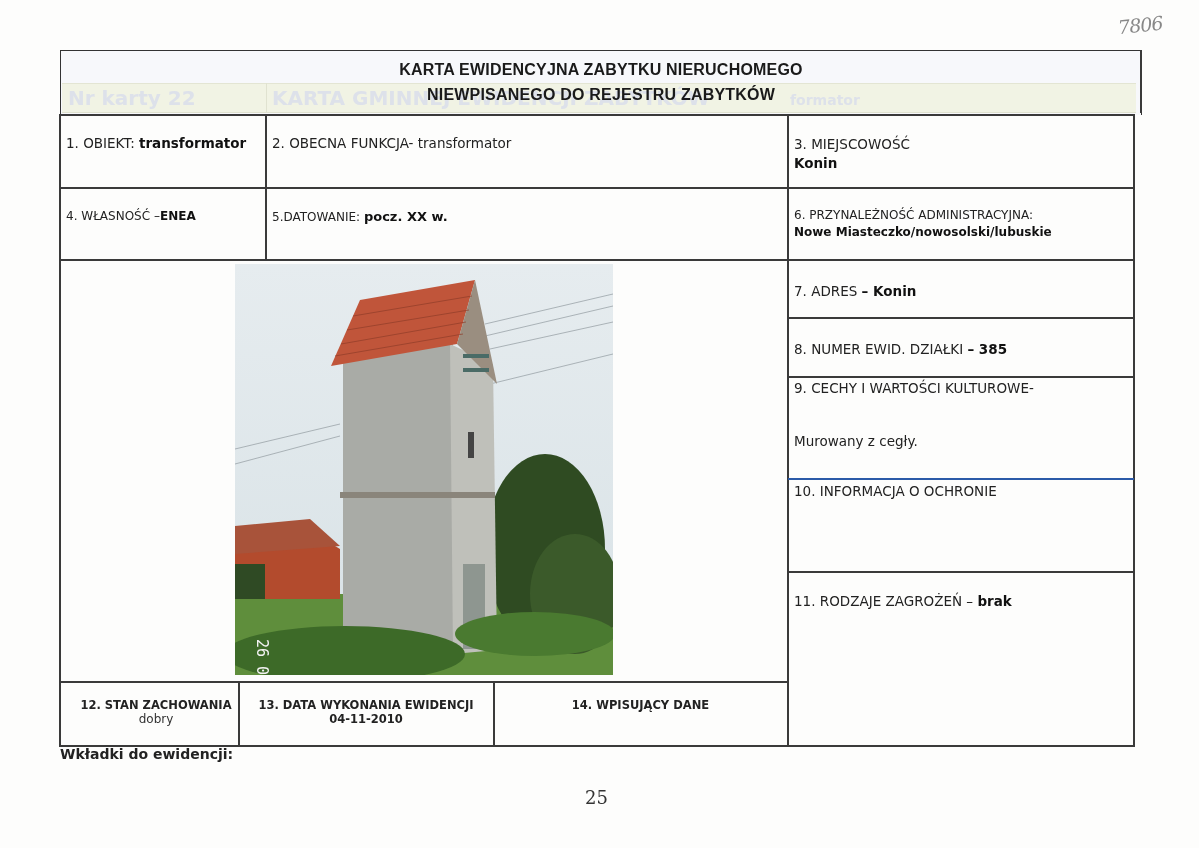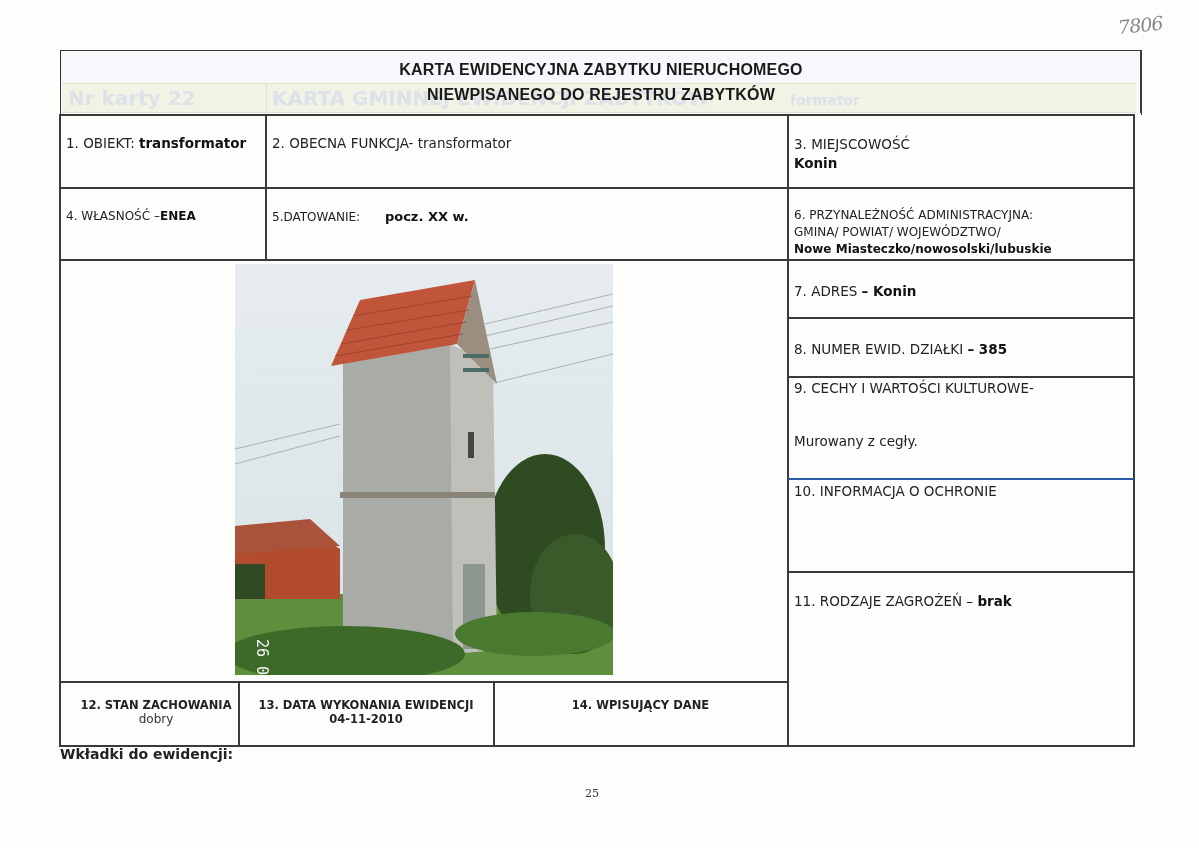--- a/index.html
+++ b/index.html
@@ -32,21 +32,21 @@
     .hl { height:1.6px; background:#3a3a3a; }
     .vl { width:1.6px; background:#3a3a3a; }
     .vl.blue, .hl.blue { background:#2b5aa8; }
     .cell-text { font-size:13.5px; color:#222; white-space:nowrap; }
     .cell-text b { font-weight:bold; color:#111; }
     .small-text { font-size:12px; line-height:17px; }
     .center { text-align:center; }
     .foot-h { font-size:11.5px; font-weight:bold; color:#222; }
     .foot-v { font-size:12px; color:#333; }
     .wkladki { left:60px; top:746px; font-size:14px; font-weight:bold; color:#222; }
-    .page-num { left:585px; top:787px; font-family:"DejaVu Serif", serif; font-size:11px; color:#333; }
+    .page-num { left:585px; top:787px; font-family:"DejaVu Serif", serif; font-size:18px; color:#333; }
     
     .photo { left:235px; top:264px; width:378px; height:411px; overflow:hidden; background:#dfe6ea; }
   </style>
 </head>
 <body>
 
 <div class="abs handwritten">7806</div>
 
 <div class="abs header-box"></div>
 <div class="abs ghost-row"></div>
@@ -82,25 +82,24 @@
 </div>
 <div class="abs cell-text" style="left:794px; top:135px; line-height:19px;">
   <div>3. MIEJSCOWOŚĆ</div>
   <b>Konin</b>
 </div>
 
 <div class="abs cell-text small-text" style="left:66px; top:208px;">
   <span>4. WŁASNOŚĆ –</span><b>ENEA</b>
 </div>
 <div class="abs cell-text small-text" style="left:272px; top:208px;">
-  <span>5.DATOWANIE:  </span><b style="font-size:13px;margin-left:21px;">pocz. XX w.</b>
+  <span>5.DATOWANIE:  </span><b style="font-size:13px;">pocz. XX w.</b>
 </div>
 <div class="abs cell-text small-text" style="left:794px; top:207px;">
   <div>6. PRZYNALEŻNOŚĆ ADMINISTRACYJNA:</div>
-  <div>GMINA/ POWIAT/ WOJEWÓDZTWO/</div>
   <b>Nowe Miasteczko/nowosolski/lubuskie</b>
 </div>
 
 <div class="abs photo">
   <svg width="378" height="411" viewBox="0 0 378 411">
     <defs>
       <linearGradient id="sky" x1="0" y1="0" x2="0" y2="1">
         <stop offset="0" stop-color="#e6ecef"></stop>
           <stop offset="1" stop-color="#d8e2e6"></stop>
       </linearGradient>

